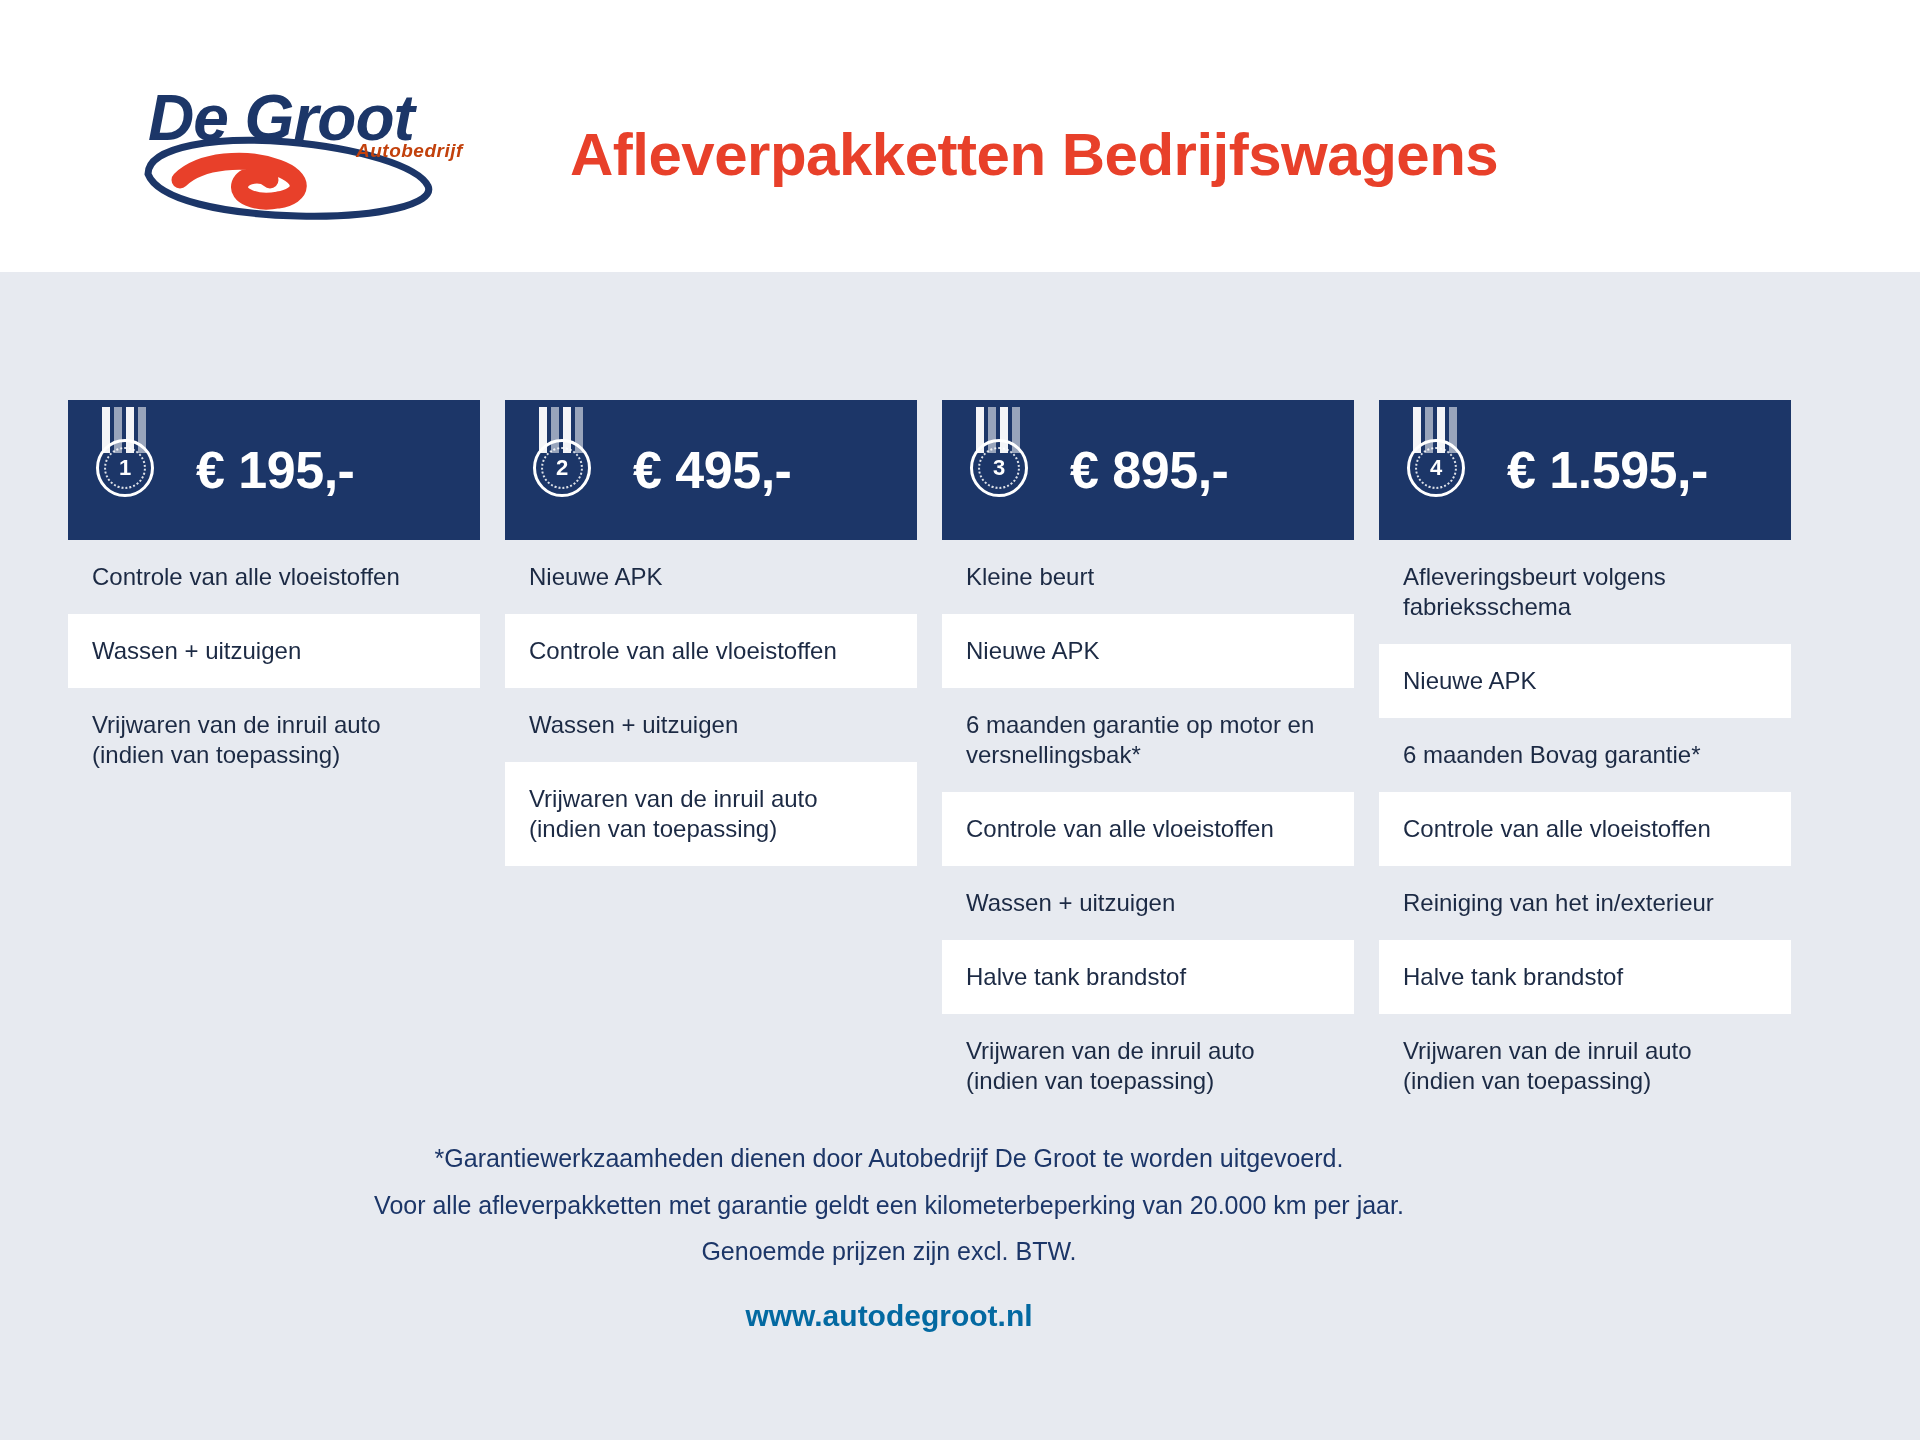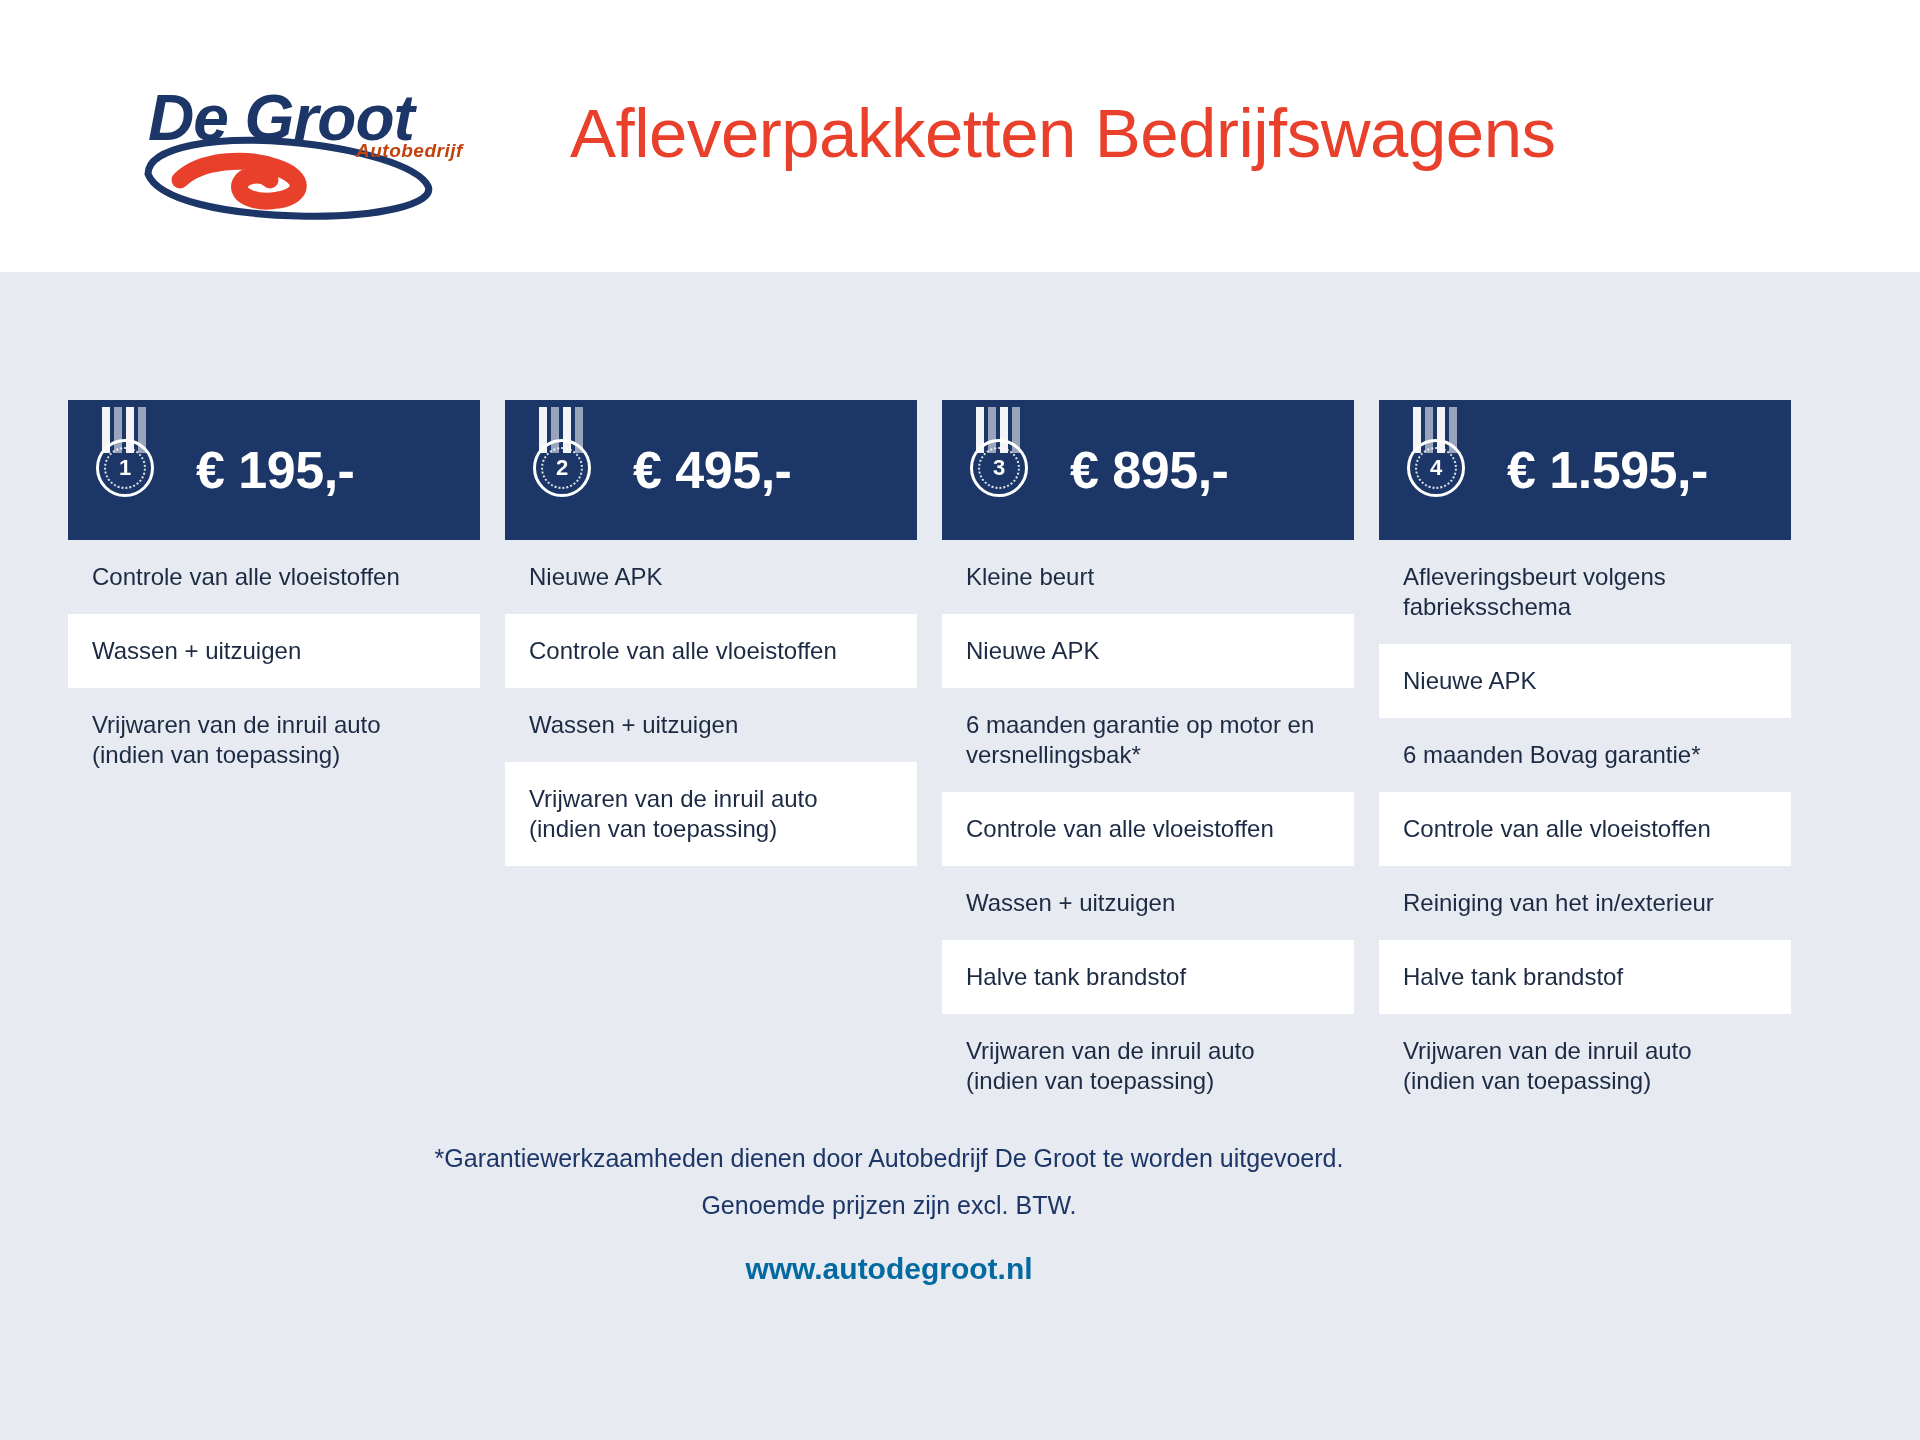--- a/index.html
+++ b/index.html
@@ -62,24 +62,24 @@
     white-space: nowrap;
   }
   .logo-swoosh {
     position: absolute;
     left: 62px;
     top: 56px;
   }
   .title {
     position: absolute;
     left: 570px;
-    top: 94px;
-    font-size: 69px;
+    top: 120px;
+    font-size: 60px;
     color: #e8402a;
-    font-weight: 400;
+    font-weight: 700;
     white-space: nowrap;
     letter-spacing: -0.5px;
   }
   
   .cards {
     position: absolute;
     top: 400px;
     left: 68px;
     width: 1790px;
     display: flex;
@@ -300,17 +300,18 @@
         <li class="alt">Reiniging van het in/exterieur</li>
         <li>Halve tank brandstof</li>
         <li class="alt">Vrijwaren van de inruil auto (indien van toepassing)</li>
       </ul>
     </div>
 
   </div>
 
   <div class="footer">
     <p>*Garantiewerkzaamheden dienen door Autobedrijf De Groot te worden uitgevoerd.</p>
+    <p>Voor alle afleverpakketten met garantie geldt een kilometerbeperking van 20.000 km per jaar.</p>
     <p>Genoemde prijzen zijn excl. BTW.</p>
     <p class="site">www.autodegroot.nl</p>
   </div>
 
 </div>
 
 </body></html>

